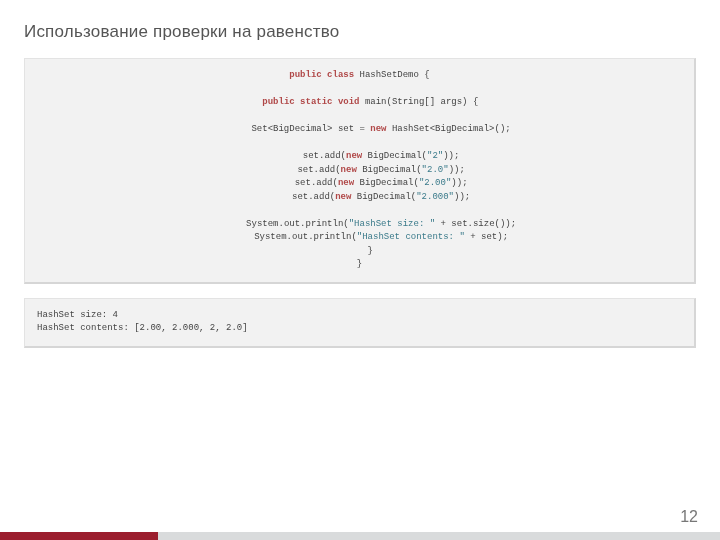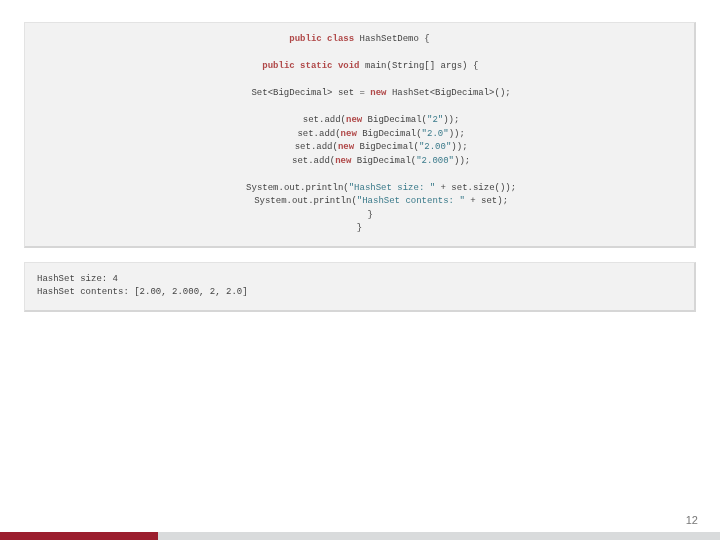--- a/index.html
+++ b/index.html
@@ -29,28 +29,29 @@
     height: 8px;
     display: flex;
   }
   .footer .bar-red { background: #9b1e2e; flex: 0 0 22%; height: 100%; }
   .footer .bar-gray { background: #d9dbdc; flex: 1; height: 100%; }
   .page-num {
     position: absolute;
     right: 22px;
     bottom: 14px;
     color: #777;
-    font-size: 11px;
+    font-size: 16px;
   }
 </style>
 </head>
 <body>
 
 <div class="slide">
 
+  <div class="title">Использование проверки на равенство</div>
 
   <div class="codebox"><span class="kw">public class</span><span class="plain"> HashSetDemo {</span>
 
 <span class="plain">    </span><span class="kw">public static void</span><span class="plain"> main(String[] args) {</span>
 
 <span class="plain">        </span><span class="plain">Set&lt;BigDecimal&gt; set = </span><span class="kw">new</span><span class="plain"> HashSet&lt;BigDecimal&gt;();</span>
 
 <span class="plain">        </span><span class="plain">set.add(</span><span class="kw">new</span><span class="plain"> BigDecimal(</span><span class="str">"2"</span><span class="plain">));</span>
 <span class="plain">        </span><span class="plain">set.add(</span><span class="kw">new</span><span class="plain"> BigDecimal(</span><span class="str">"2.0"</span><span class="plain">));</span>
 <span class="plain">        </span><span class="plain">set.add(</span><span class="kw">new</span><span class="plain"> BigDecimal(</span><span class="str">"2.00"</span><span class="plain">));</span>

